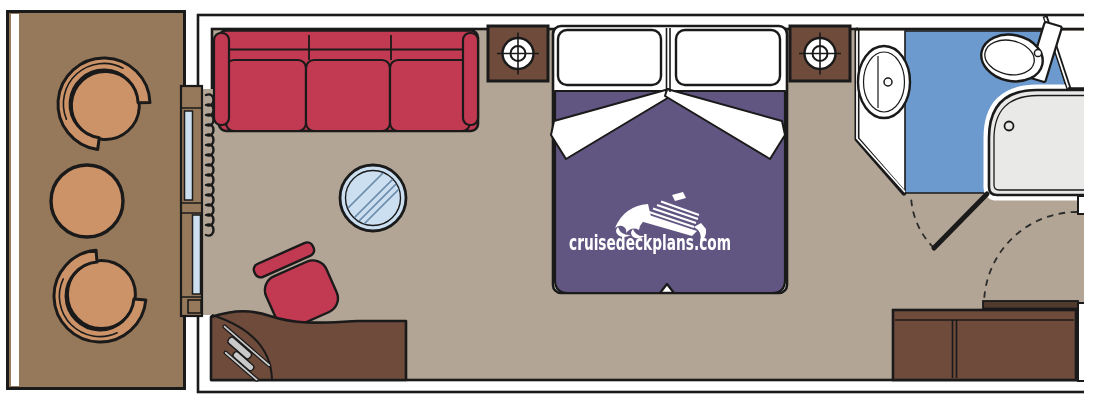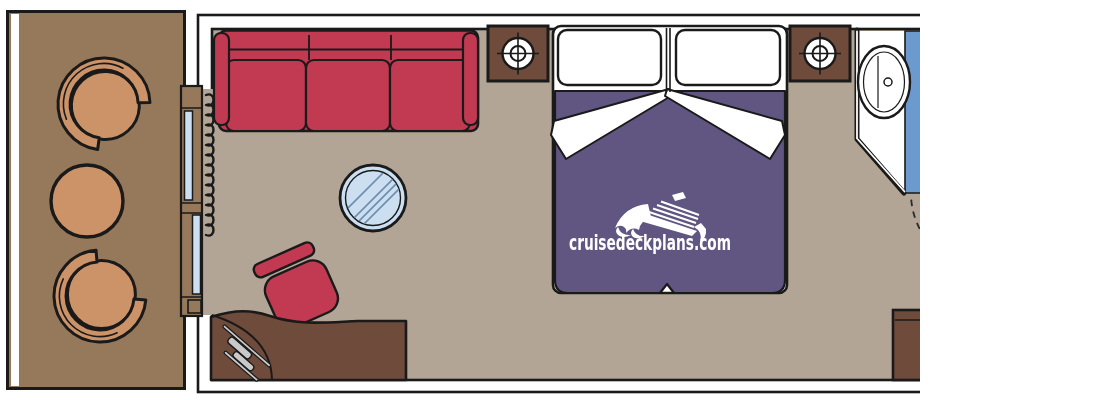--- a/index.html
+++ b/index.html
@@ -1,16 +1,16 @@
 <!DOCTYPE html>
 <html style="--c-page_bg: #FFFFFF; --c-outline_black: #1A1A1A; --c-wall_white: #FFFFFF; --c-deck_wood: #96785A; --c-patio_furniture_tan: #CC9268; --c-cabin_floor: #B2A595; --c-dark_wood: #6F4B3C; --c-sofa_red: #C23A52; --c-bed_purple: #615581; --c-bath_floor_blue: #6C9ACE; --c-glass_blue: #CBDFF1; --c-shower_gray: #E9EAE8; --c-door_wood_dark: #503B2E; --c-hairdryer_gray: #C9C9C9; --c-table_hatch_blue: #6F8FB0; --c-door_swing_dash: #2B2B2B; --c-watermark_white: #FFFFFF;"><head>
 <meta charset="utf-8">
 <style>
   html,body{margin:0;padding:0;background:#fff;}
-  .stage{position:relative;width:920px;height:400px;background:var(--c-page_bg,#fff);overflow:hidden;
+  .stage{position:relative;width:1084px;height:400px;background:var(--c-page_bg,#fff);overflow:hidden;
          font-family:"DejaVu Sans","Liberation Sans",sans-serif;}
   svg{display:block}
   
   .f-page   {fill:var(--c-page_bg)}
   .f-deck   {fill:var(--c-deck_wood)}
   .f-patio  {fill:var(--c-patio_furniture_tan)}
   .f-floor  {fill:var(--c-cabin_floor)}
   .f-wood   {fill:var(--c-dark_wood)}
   .f-red    {fill:var(--c-sofa_red)}
   .f-purple {fill:var(--c-bed_purple)}

